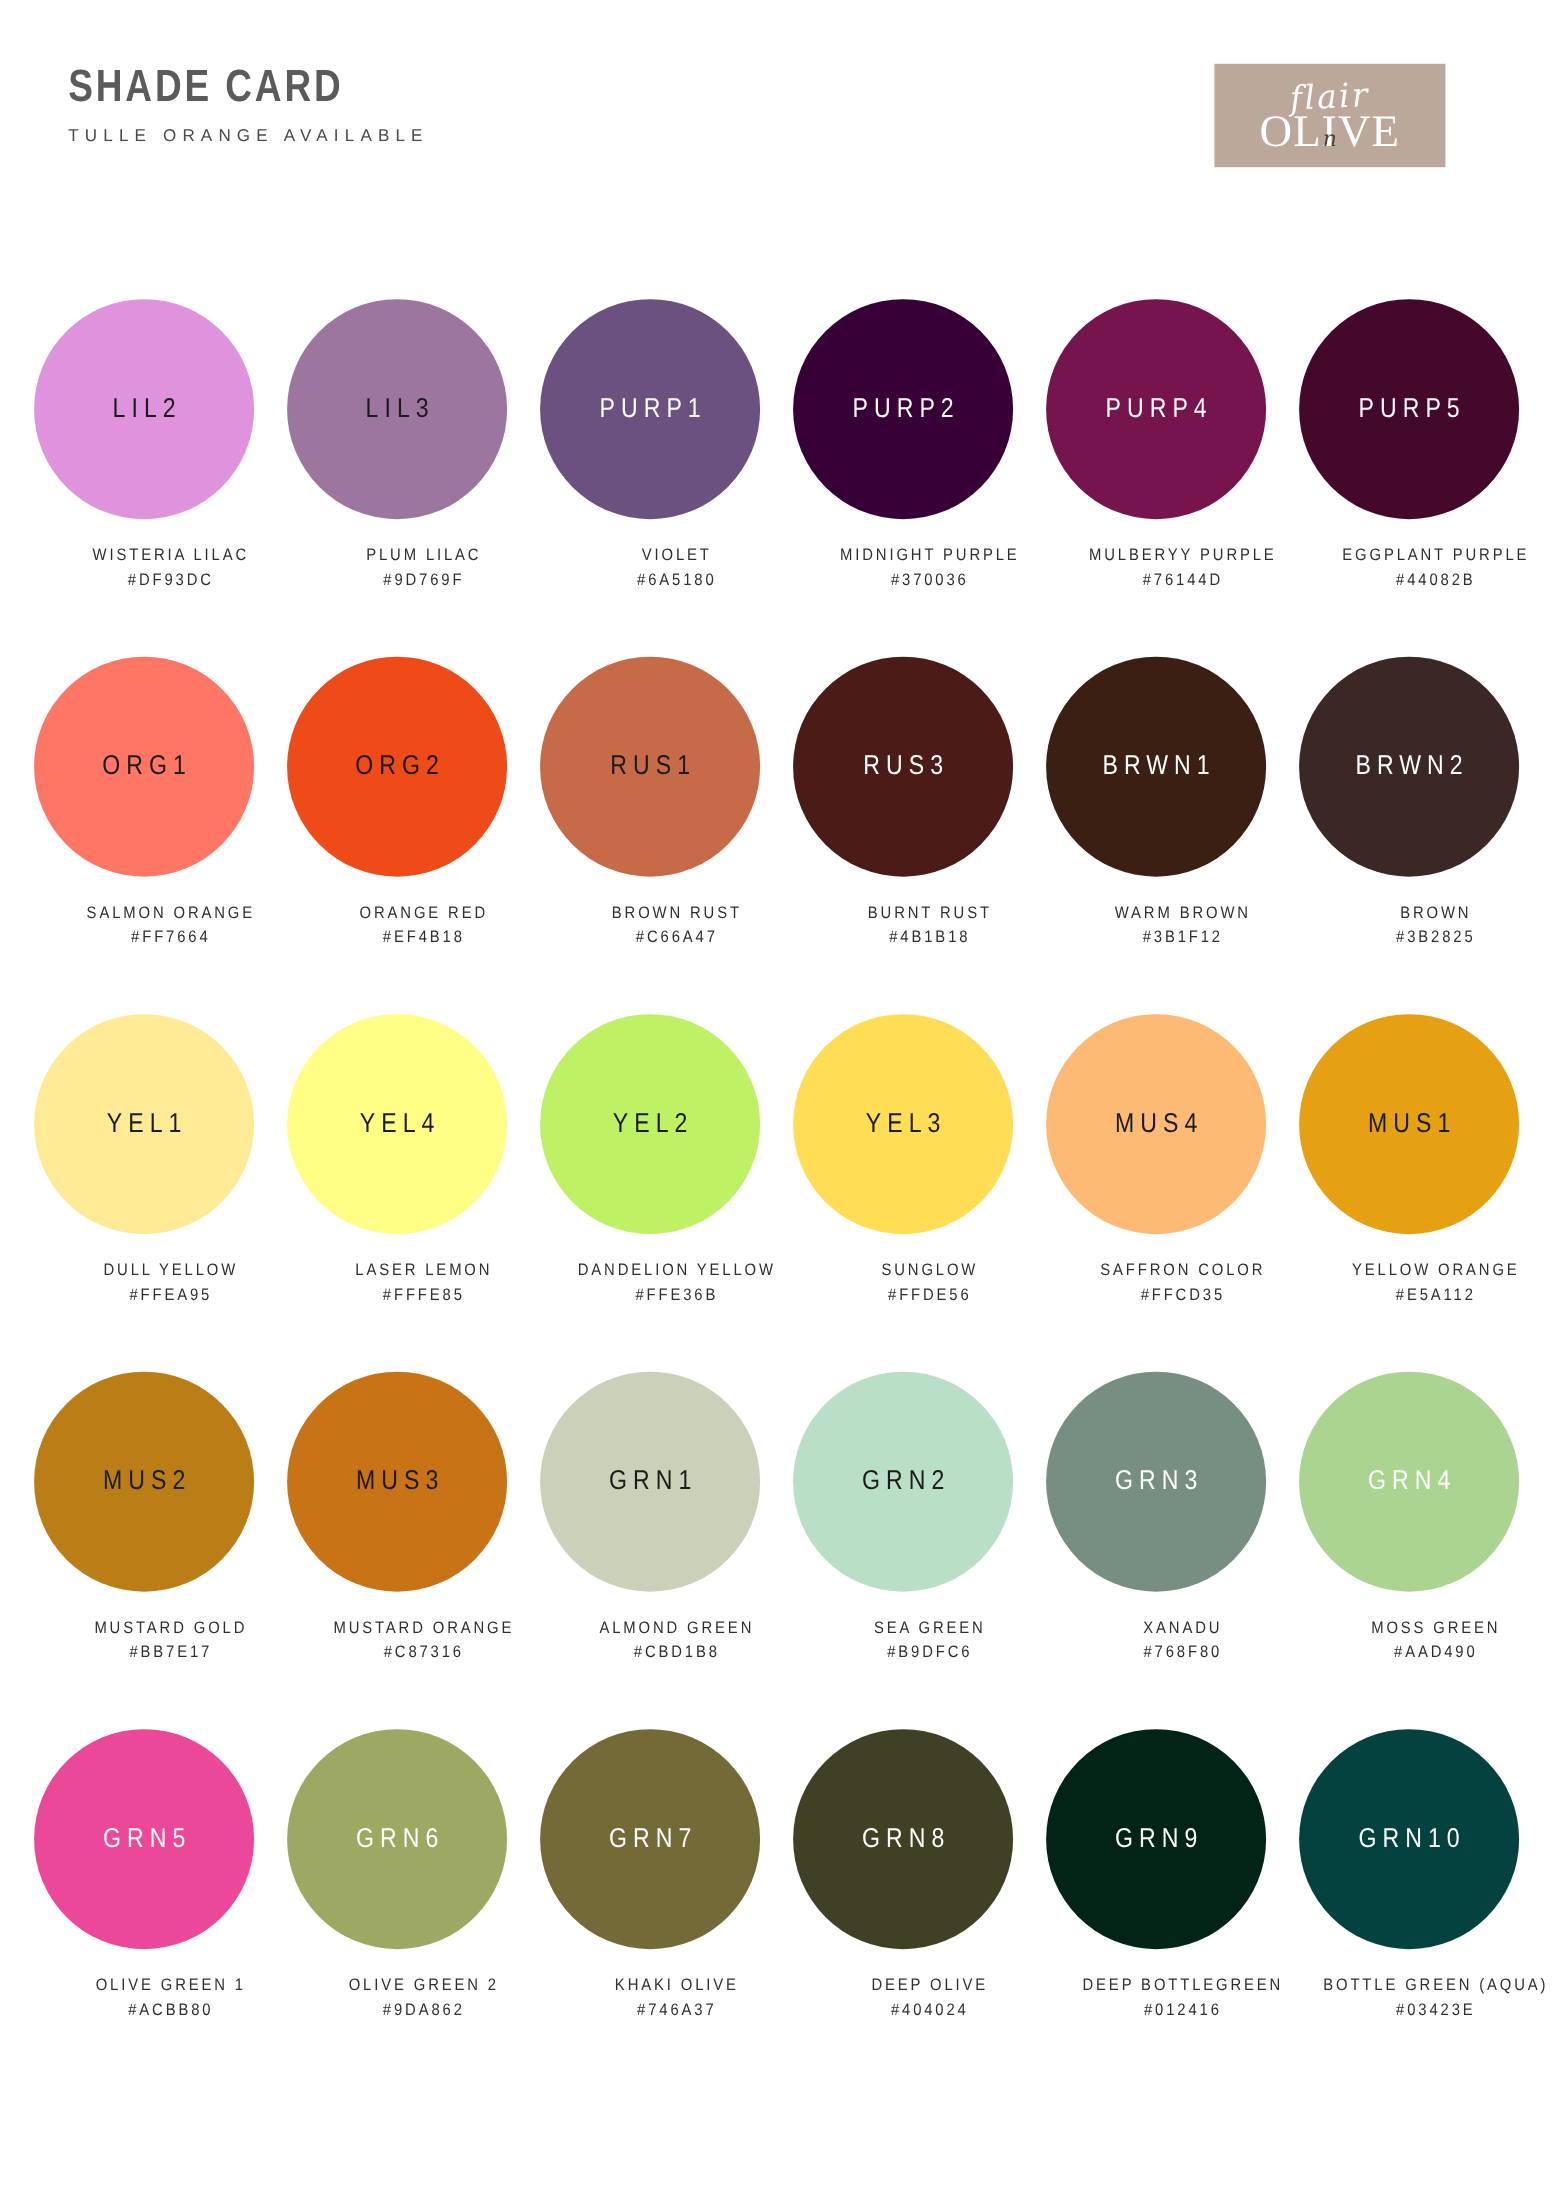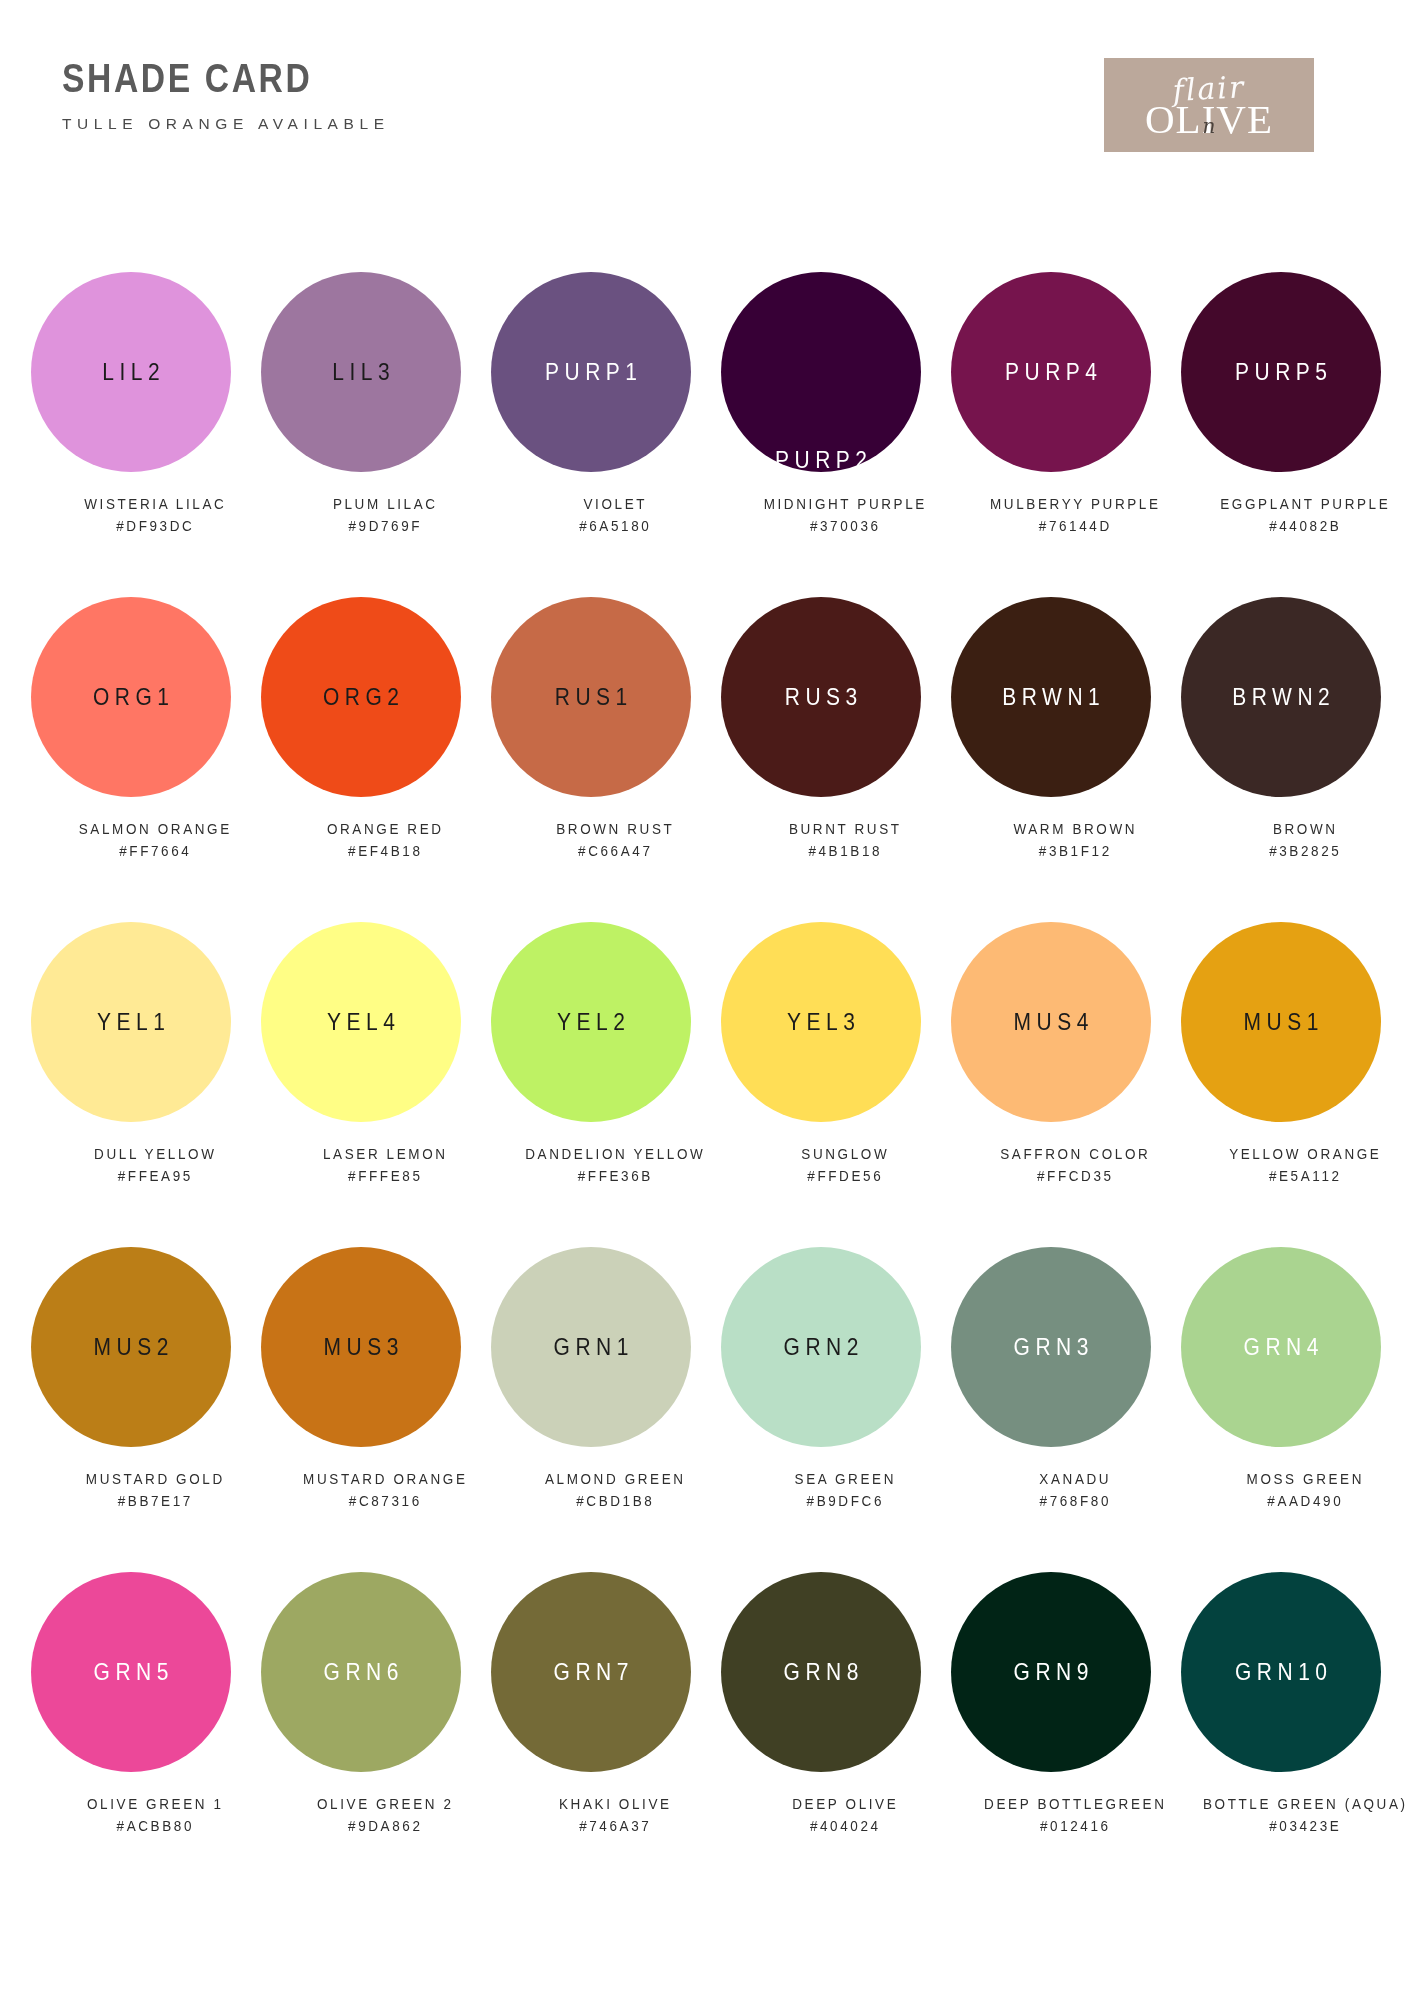--- a/index.html
+++ b/index.html
@@ -218,21 +218,21 @@
       <div class="swatch-cell">
         <div class="swatch-circle" style="background: rgb(106, 81, 128);">
           <div class="swatch-code light-text">PURP1</div>
         </div>
         <div class="swatch-meta">
           <div class="swatch-name">VIOLET</div>
           <div class="swatch-hex">#6A5180</div>
         </div>
       </div>
       <div class="swatch-cell">
-        <div class="swatch-circle" style="background: rgb(55, 0, 54); align-items: flex-end;">
+        <div class="swatch-circle" style="background: rgb(55, 0, 54);">
           <div class="swatch-code light-text">PURP2</div>
         </div>
         <div class="swatch-meta">
           <div class="swatch-name">MIDNIGHT PURPLE</div>
           <div class="swatch-hex">#370036</div>
         </div>
       </div>
       <div class="swatch-cell">
         <div class="swatch-circle" style="background: rgb(118, 20, 77);">
           <div class="swatch-code light-text">PURP4</div>

